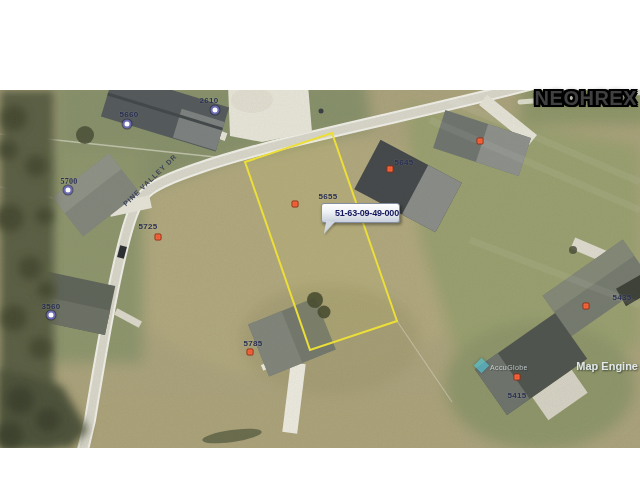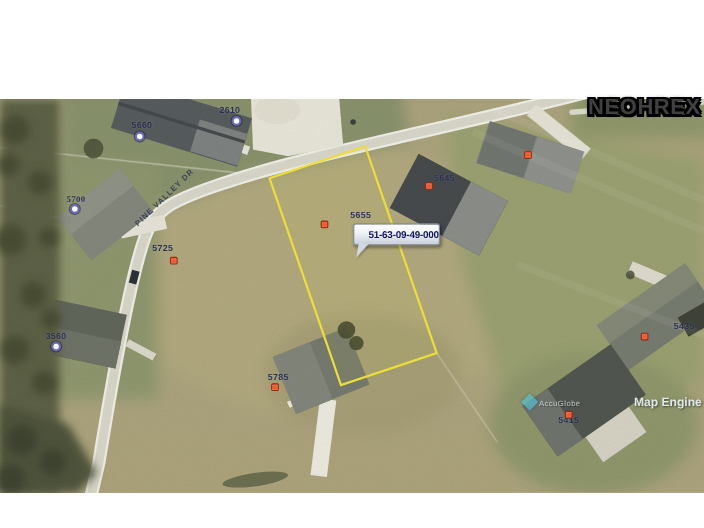--- a/index.html
+++ b/index.html
@@ -198,21 +198,21 @@
         <span class="lot-label" style="left: 148px; top: 136px; text-align: right;">5725</span>
         <div class="marker marker-red" style="left: 158px; top: 147px;"></div>
         <span class="lot-label" style="left: 296px; top: 106px; margin-left: 32px;">5655</span>
         <div class="marker marker-red" style="left: 295px; top: 114px;"></div>
         <span class="lot-label" style="left: 404px; top: 72px;">5645</span>
         <div class="marker marker-red" style="left: 390px; top: 79px;"></div>
         <span class="lot-label" style="left: 253px; top: 253px; text-align: center;">5785</span>
         <div class="marker marker-red" style="left: 250px; top: 262px;"></div>
         <span class="lot-label" style="left: 586px; top: 207px; margin-left: 36px;">5435</span>
         <div class="marker marker-red" style="left: 586px; top: 216px;"></div>
-        <span class="lot-label" style="left: 517px; top: 276px; margin-top: 16px;">5415</span>
+        <span class="lot-label" style="left: 517px; top: 289px; margin-top: 16px;">5415</span>
         <div class="marker marker-red" style="left: 517px; top: 287px;"></div>
         <div class="marker marker-red" style="left: 480px; top: 51px;"></div>
       </div>
 
     <div class="road-label">PINE VALLEY DR</div>
 
     <div class="callout">
       <span>51-63-09-49-000</span>
       <div class="callout-tail"></div>
     </div>

